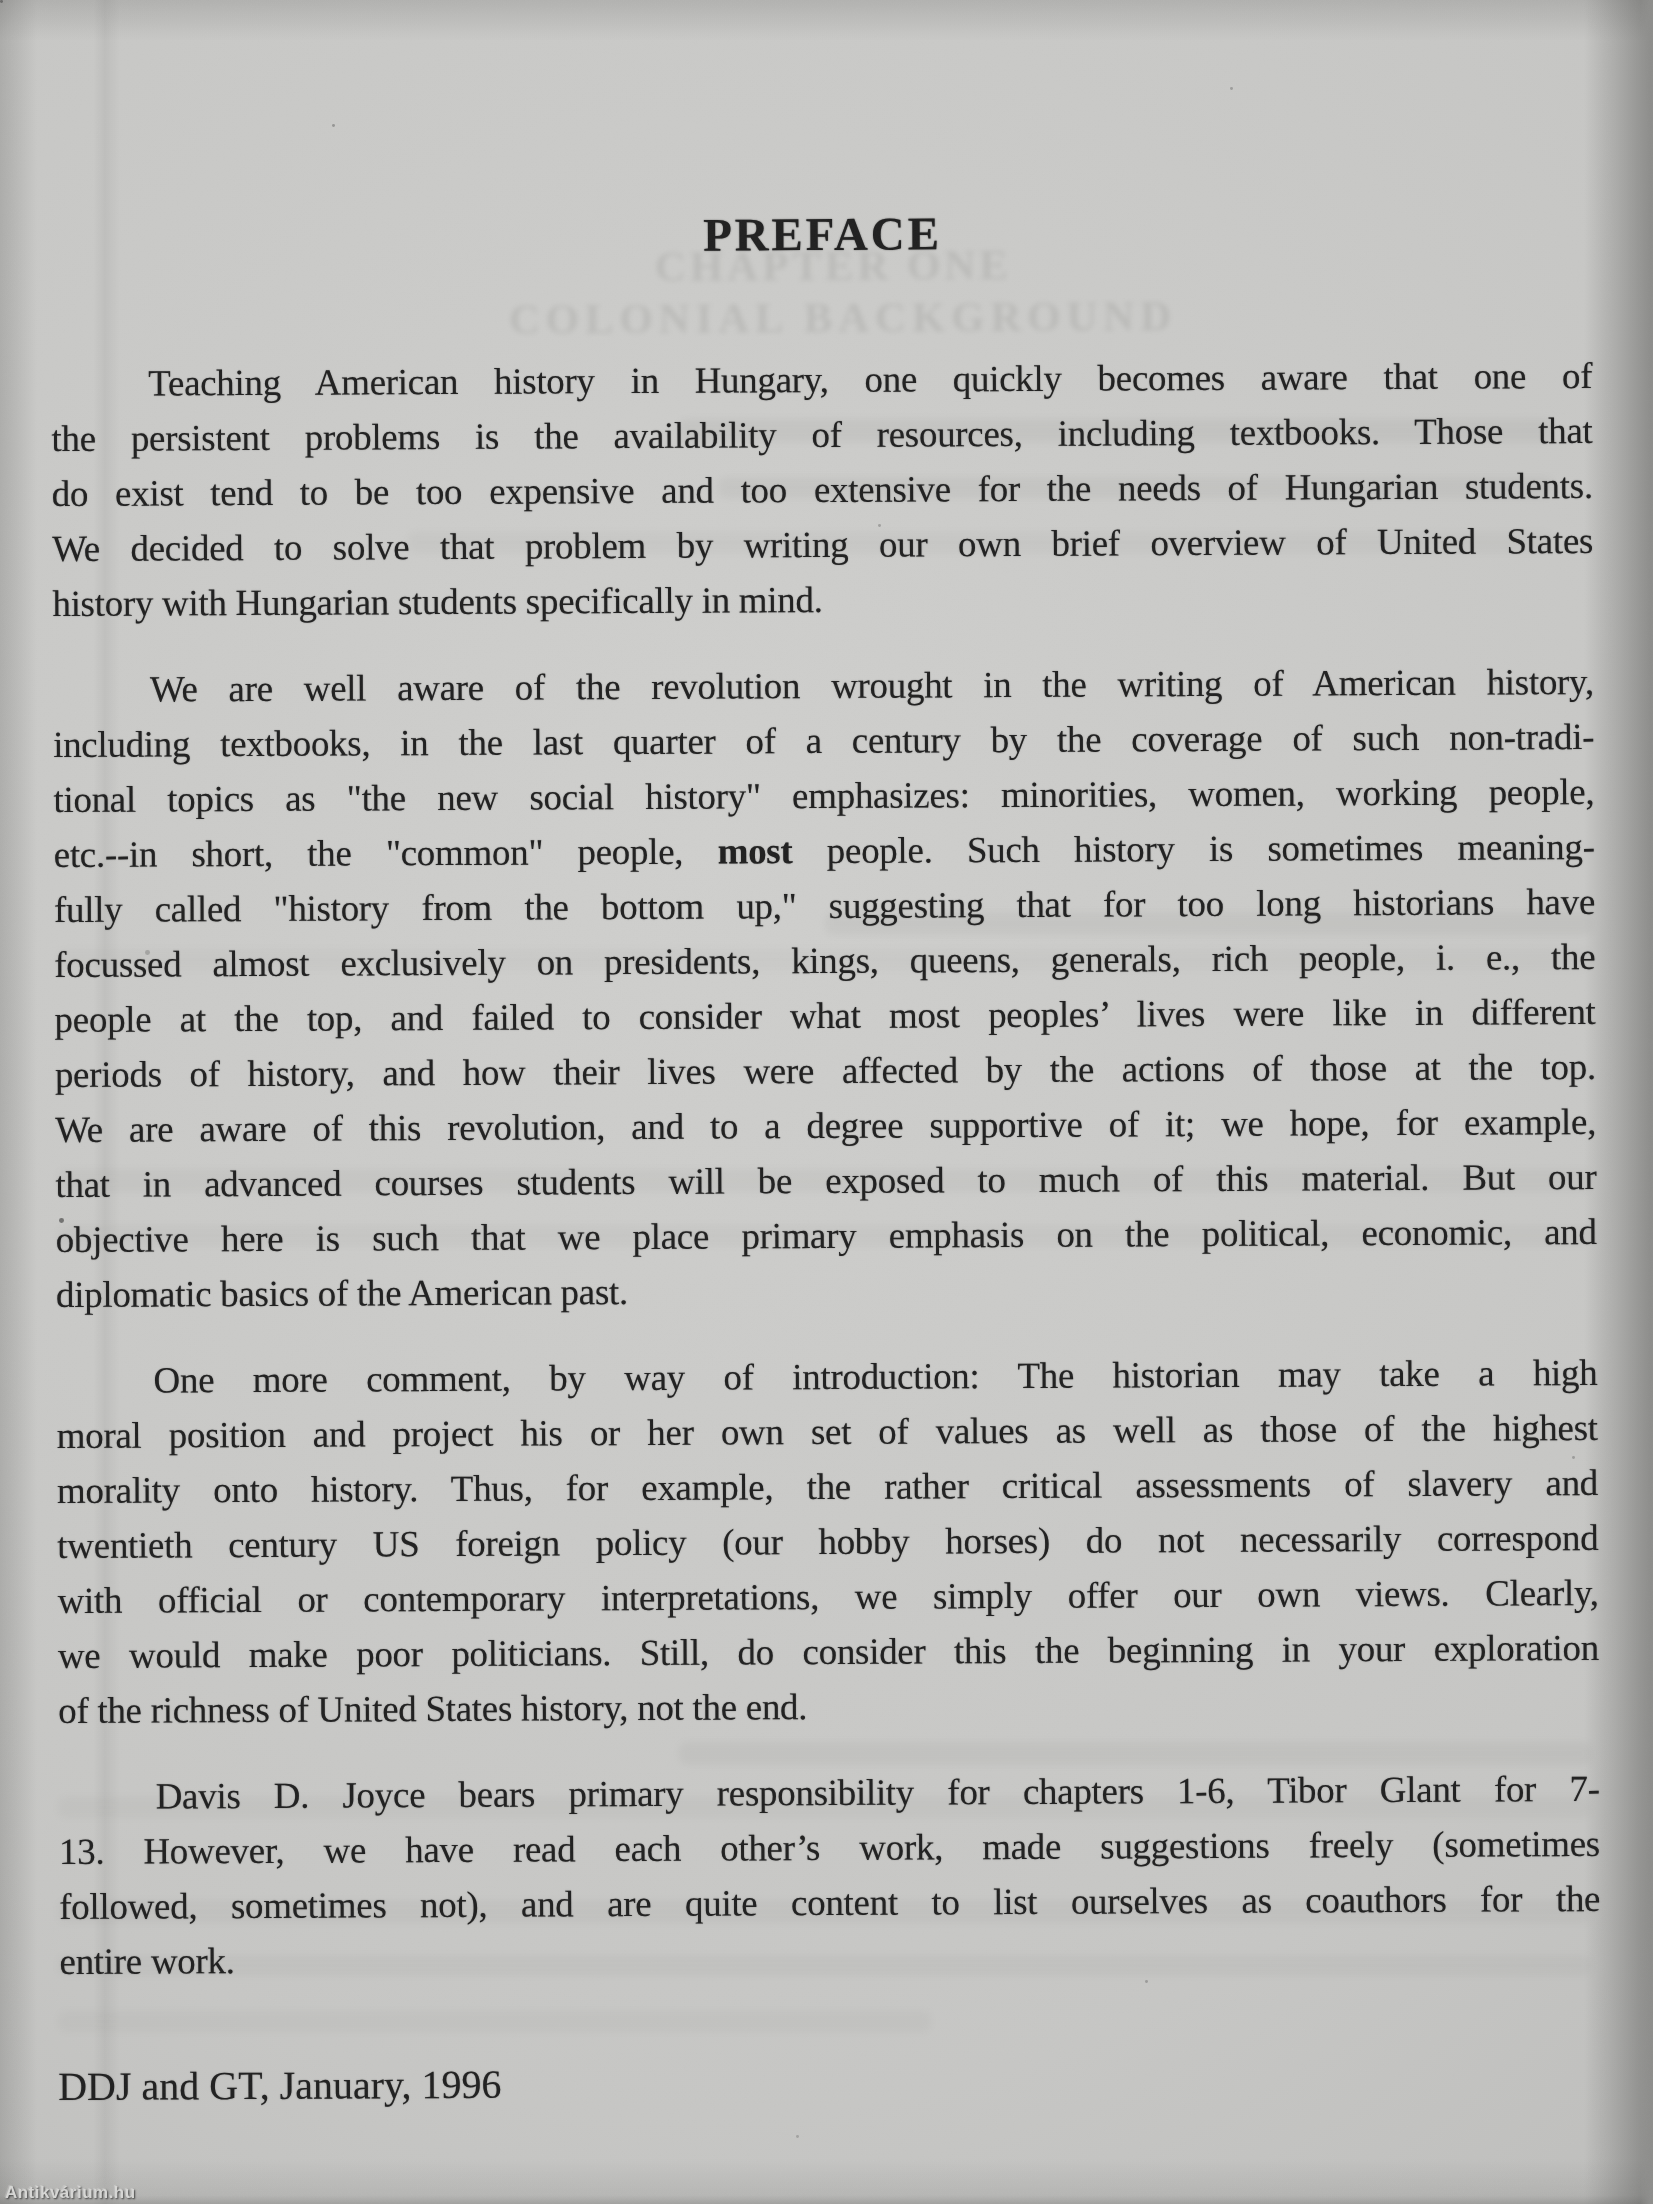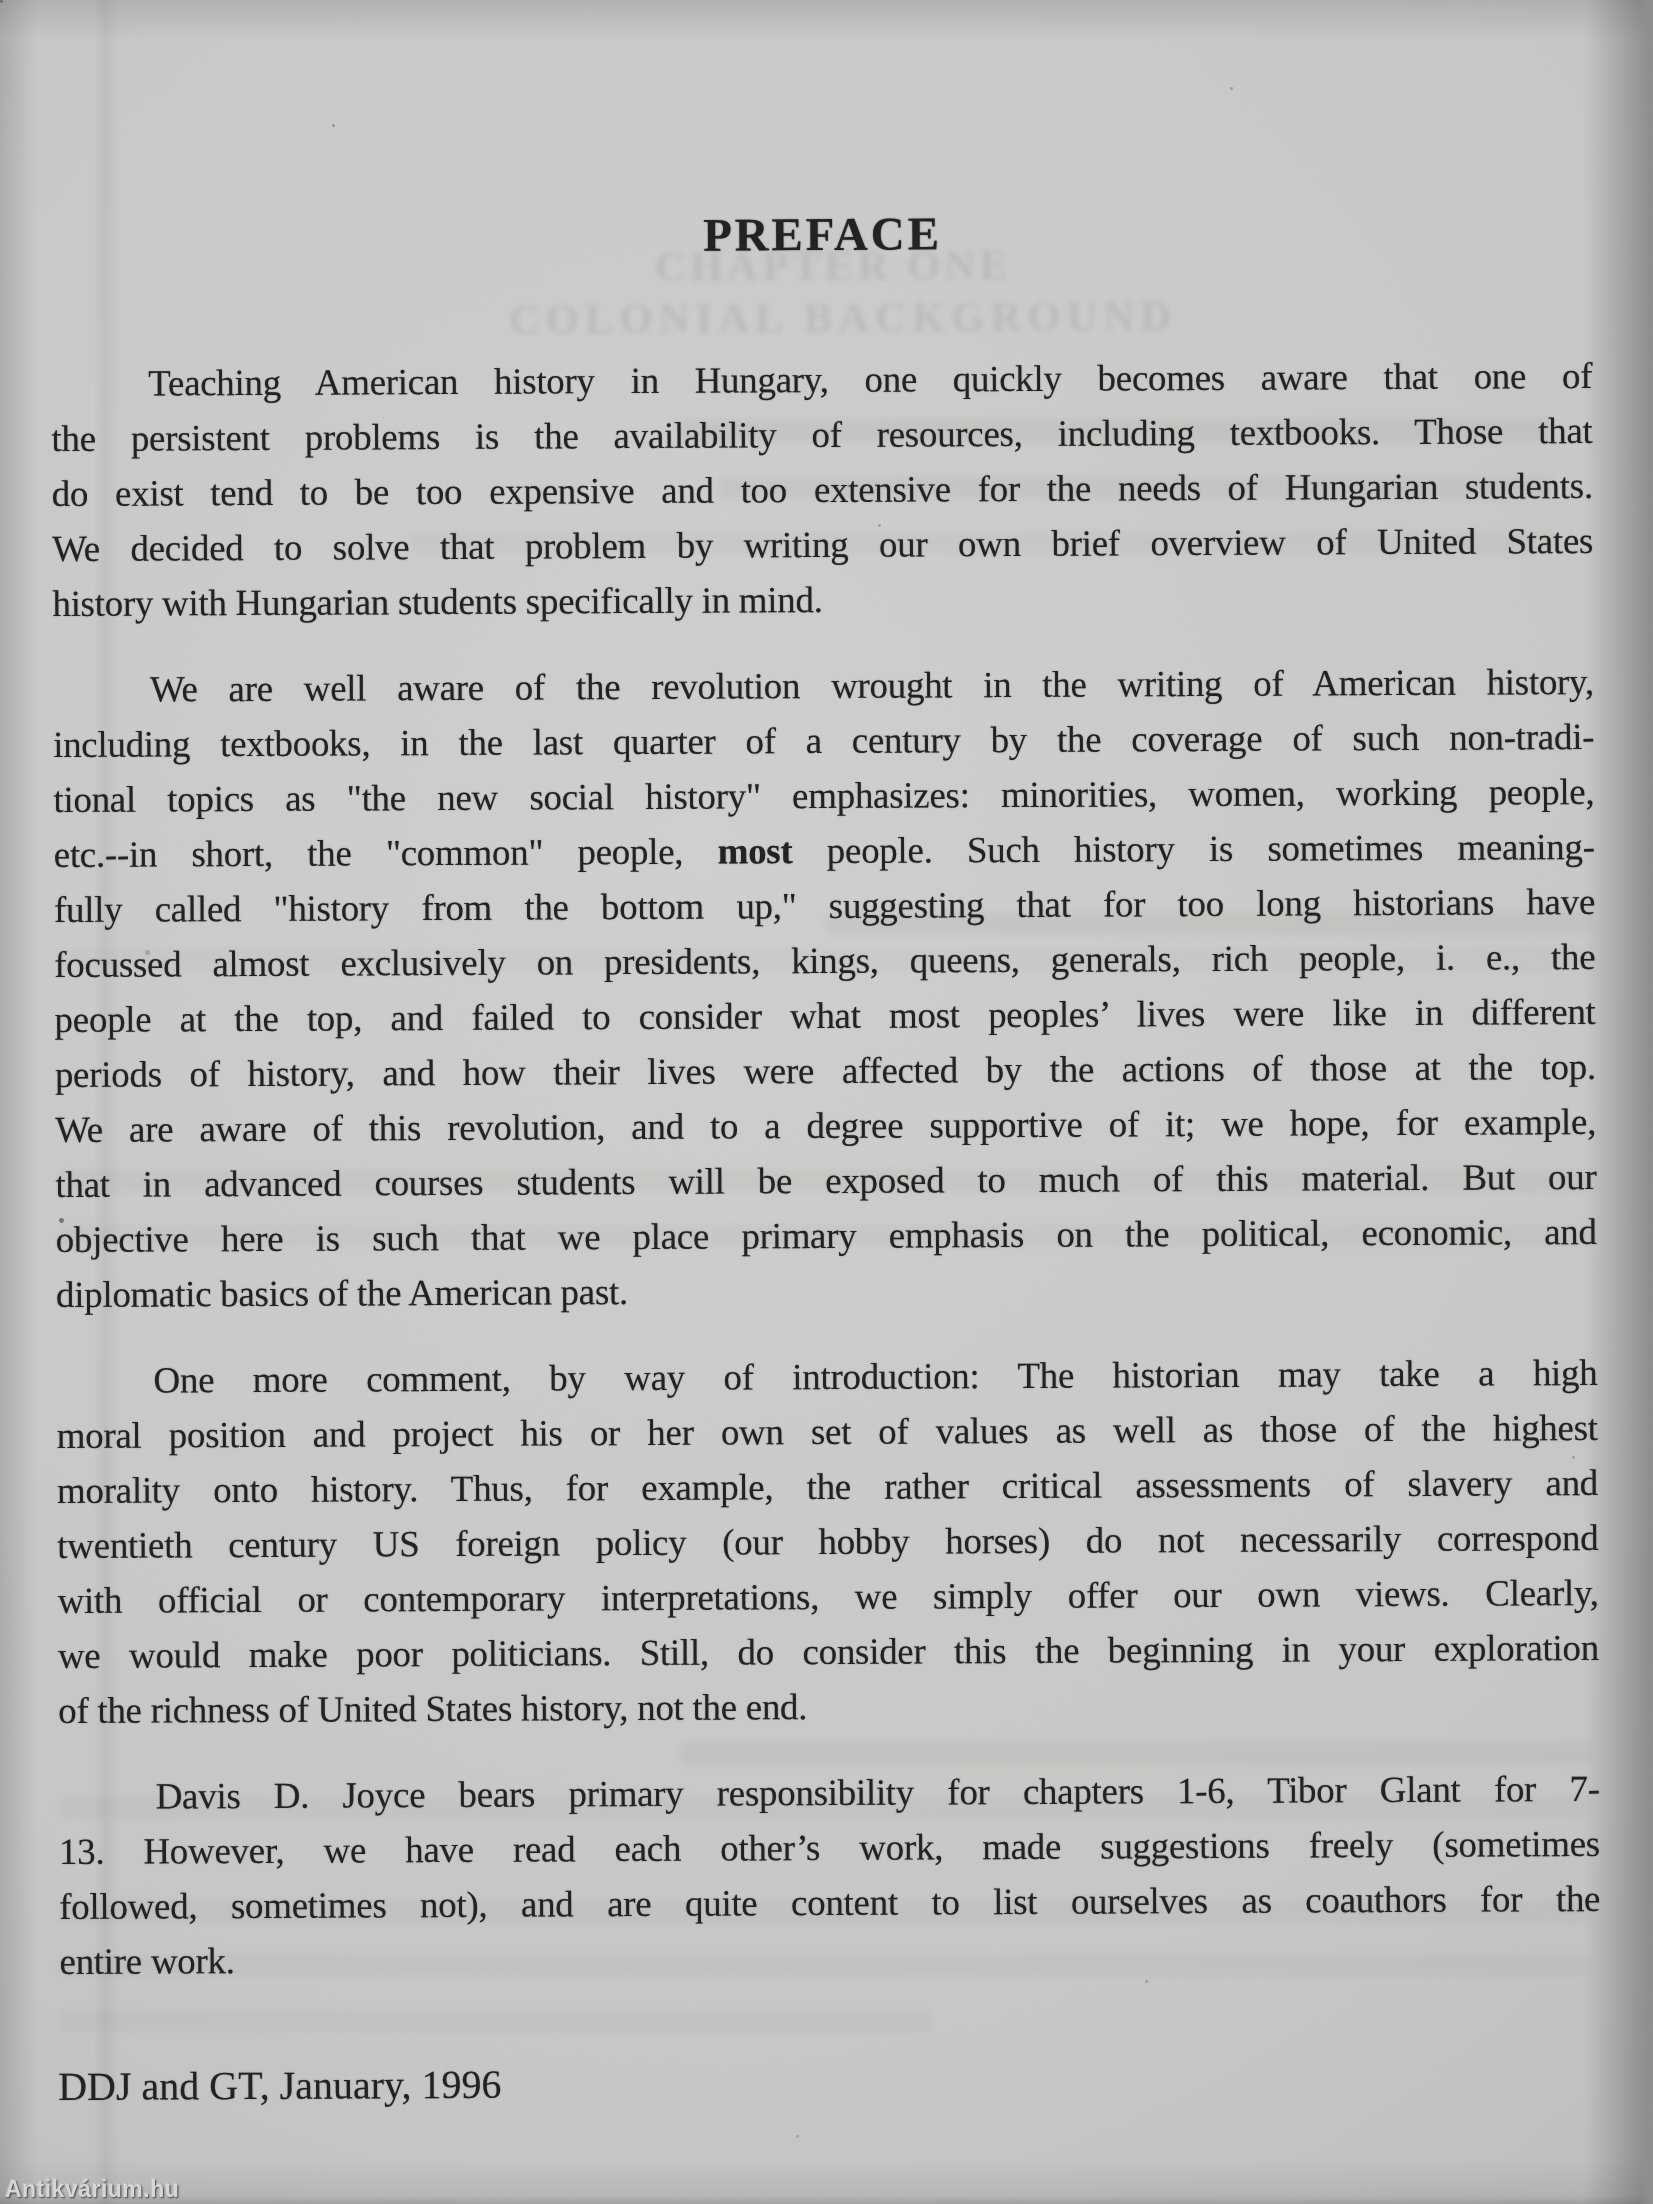--- a/index.html
+++ b/index.html
@@ -39,21 +39,21 @@
   .line{text-align:justify;text-align-last:justify;}
   .line.last{text-align-last:left;}
   .line.first{text-indent:97px;}
   .b{font-weight:bold;}
   .signature{
     position:absolute;top:2059px;left:53px;font-size:40px;
     text-shadow:0 0 1.2px rgba(25,25,25,.55);
   }
   .watermark{
     position:absolute;left:4.9px;bottom:1.9px;
-    font-family:"Liberation Sans", sans-serif;font-weight:bold;font-size:23px;
+    font-family:"Liberation Sans", sans-serif;font-weight:bold;font-size:17px;
     color:#d6d6d4;text-shadow:1px 1px 1.9px rgba(35,35,35,.8), -1px -1px 1px rgba(255,255,255,.25);
     letter-spacing:0.5px;
     margin-top:16px;
   }
   .ghost-bar{
     position:absolute;background:#6e6e6a;filter:blur(3.9px);border-radius:7.8px;
   }
   .specks{position:absolute;top:0;left:0;width:2.9px;height:2.9px;border-radius:50%;
     background:rgba(45,45,45,.45);
     box-shadow:332px 124px 0 0 rgba(55,55,55,.35), 1230px 87px 0 0 rgba(55,55,55,.3),

